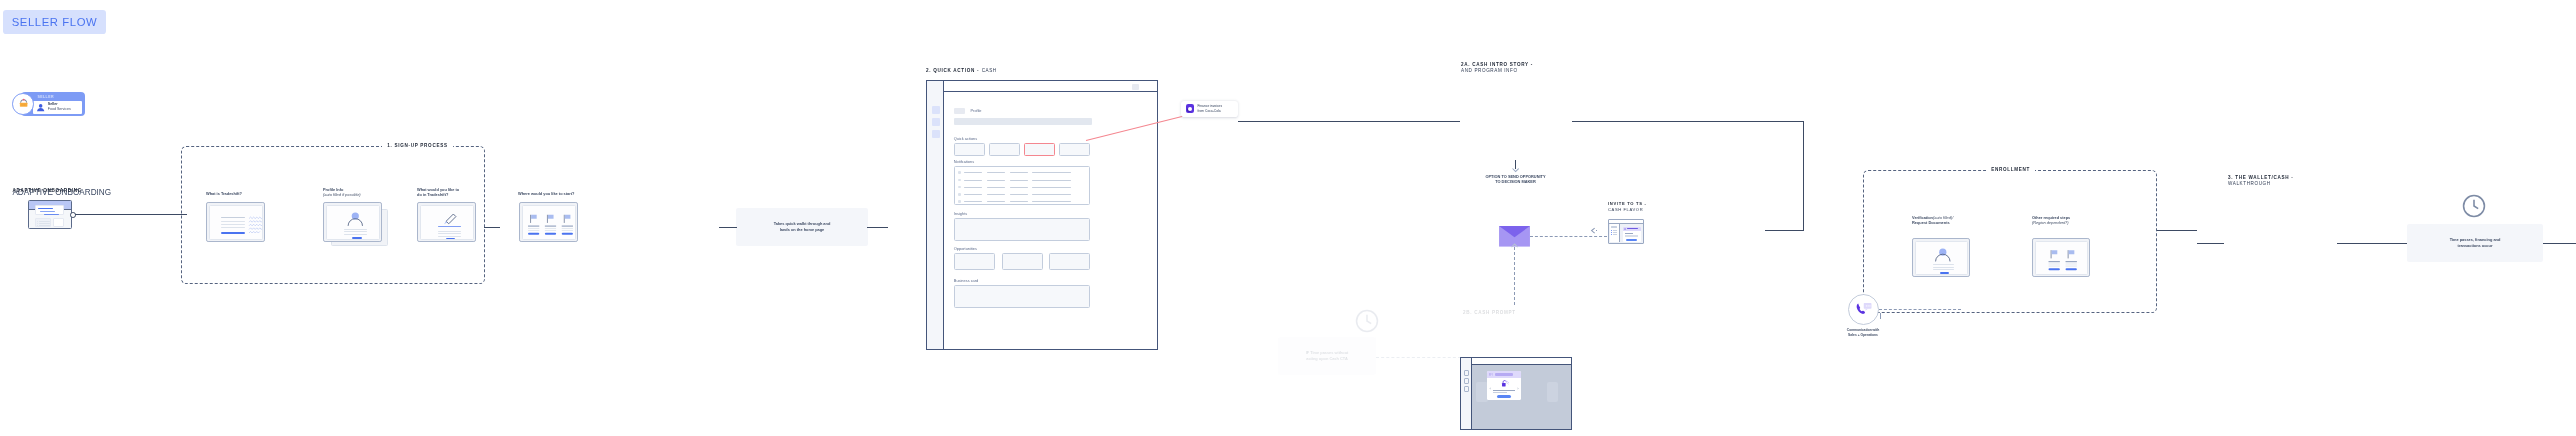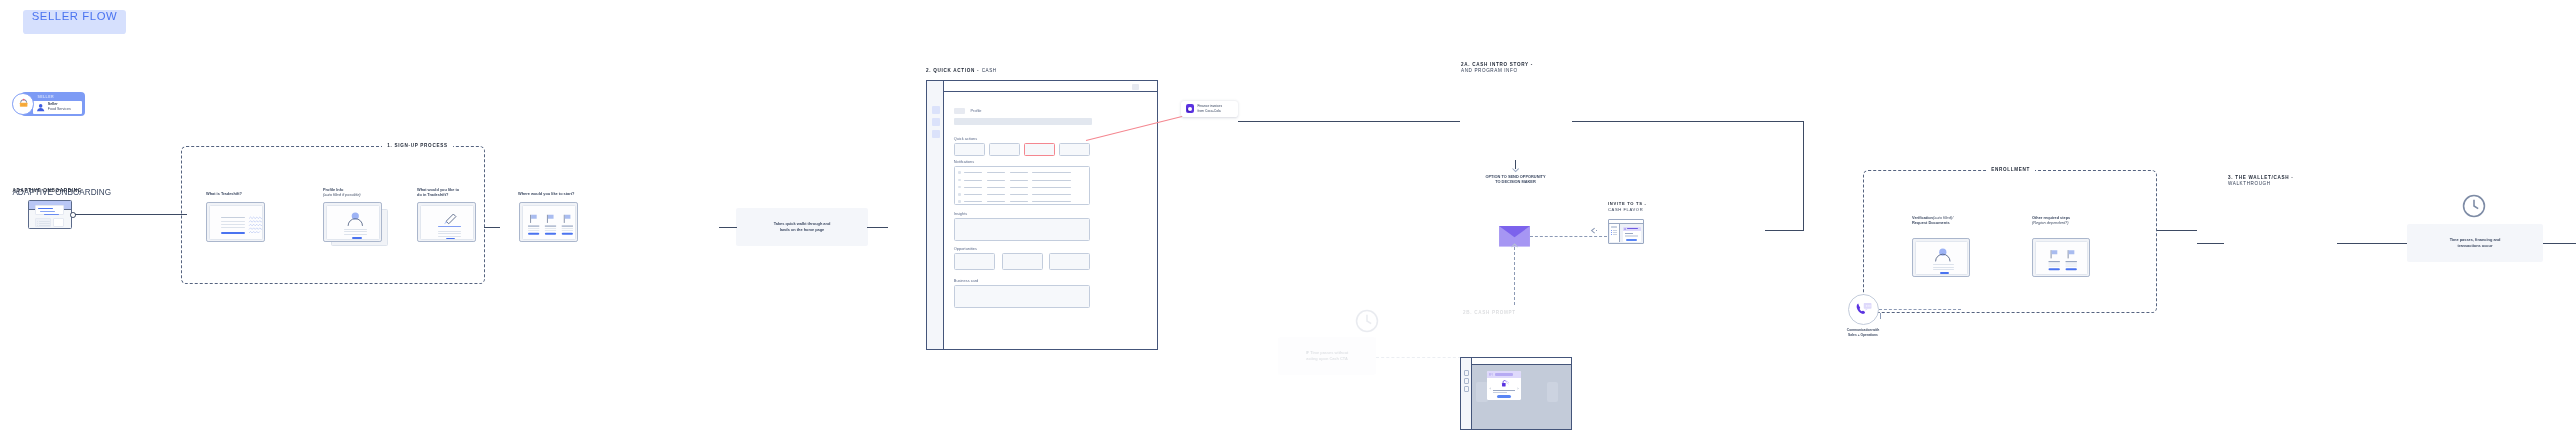--- a/index.html
+++ b/index.html
@@ -7,23 +7,23 @@
   body {
     width: 3175px; height: 437px;
     font-family: "Liberation Sans", sans-serif;
     position: relative; overflow: hidden;
     color: #3d4a63;
   }
   .abs { position: absolute; }
 
   
   #flow-title {
-    left: 23px; top: 10.3px; width: 103px; height: 24px;
+    left: 3px; top: 10.3px; width: 103px; height: 24px;
     background: #d6e0fd; border-radius: 3.1px;
-    display: flex; align-items: flex-start; justify-content: center;
+    display: flex; align-items: center; justify-content: center;
     color: #4a73f0; font-size: 11.3px; letter-spacing: 0.6px; font-weight: 400;
   }
 
   
   #seller-badge { left: 12.4px; top: 92px; width: 72px; height: 24px; }
   #seller-badge .pill {
     position: absolute; left: 8.2px; top: 0; width: 64px; height: 24px;
     background: #7d9bf5; border-radius: 4.1px;
   }
   #seller-badge .role {

